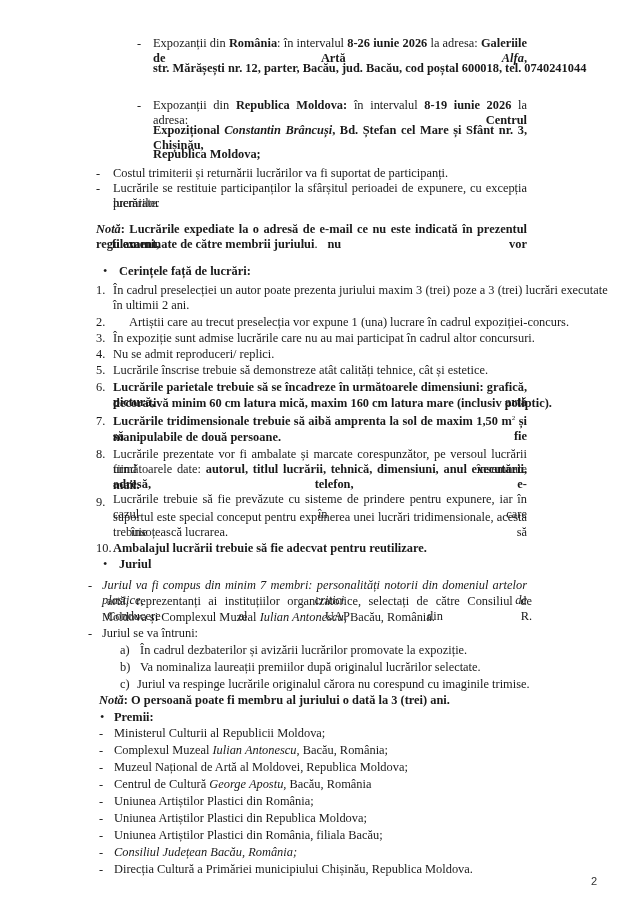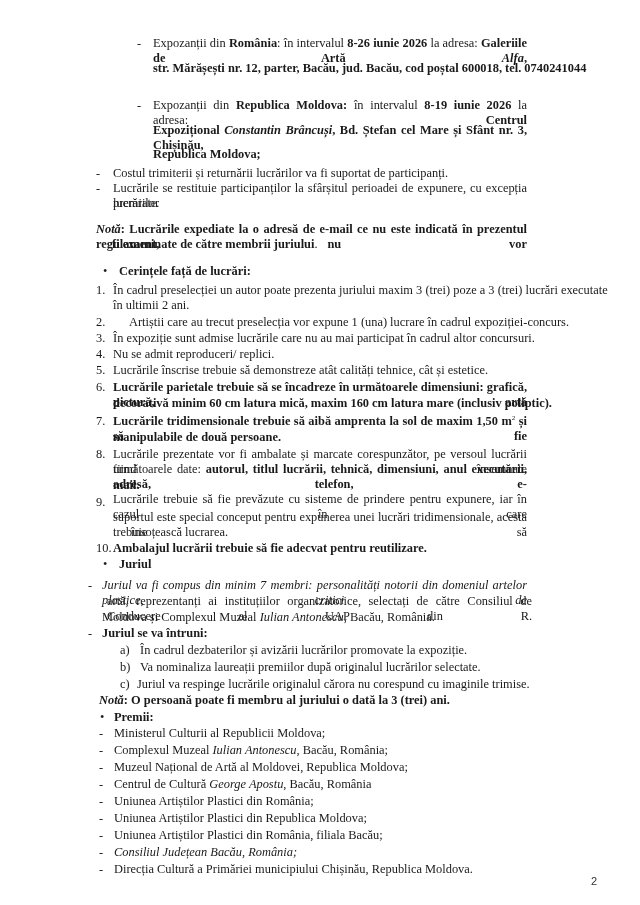--- a/index.html
+++ b/index.html
@@ -86,21 +86,21 @@
 <div>
   <span class="bul" style="left:103px;top:557px;line-height:15px;">•</span>
   <div class="line" style="left:119px;top:557px;"><b>Juriul</b></div>
 
   <span class="dash" style="left:88px;top:578px;line-height:15px;">-</span>
   <div class="line j" style="left:102px;top:578px;width:425px;font-style:italic;">Juriul va fi compus din minim 7 membri: personalități notorii din domeniul artelor plastice, critici de</div>
   <div class="line j" style="left:107px;top:594px;width:425px;">artă, reprezentanți ai instituțiilor organizatorice, selectați de către Consiliul de Conducere al UAP din R.</div>
   <div class="line" style="left:102px;top:610px;"><span>Moldova și Complexul Muzeal </span><i>Iulian Antonescu</i><span>, Bacău, România.</span></div>
 
   <span class="dash" style="left:88px;top:626px;line-height:15px;">-</span>
-  <div class="line" style="left:102px;top:626px;font-weight:bold;">Juriul se va întruni:</div>
+  <div class="line" style="left:102px;top:626px;">Juriul se va întruni:</div>
 
   <span class="num" style="left:120px;top:643px;line-height:15px;">a)</span>
   <div class="line" style="left:140px;top:643px;">În cadrul dezbaterilor și avizării lucrărilor promovate la expoziție.</div>
   <span class="num" style="left:120px;top:660px;line-height:15px;">b)</span>
   <div class="line" style="left:140px;top:660px;">Va nominaliza laureații premiilor după originalul lucrărilor selectate.</div>
   <span class="num" style="left:120px;top:677px;line-height:15px;">c)</span>
   <div class="line" style="left:137px;top:677px;">Juriul va respinge lucrările originalul cărora nu corespund cu imaginile trimise.</div>
 
   <div class="line" style="left:99px;top:693px;"><b><i>Notă</i></b><b>: O persoană poate fi membru al juriului o dată la 3 (trei) ani.</b></div>
 </div>

